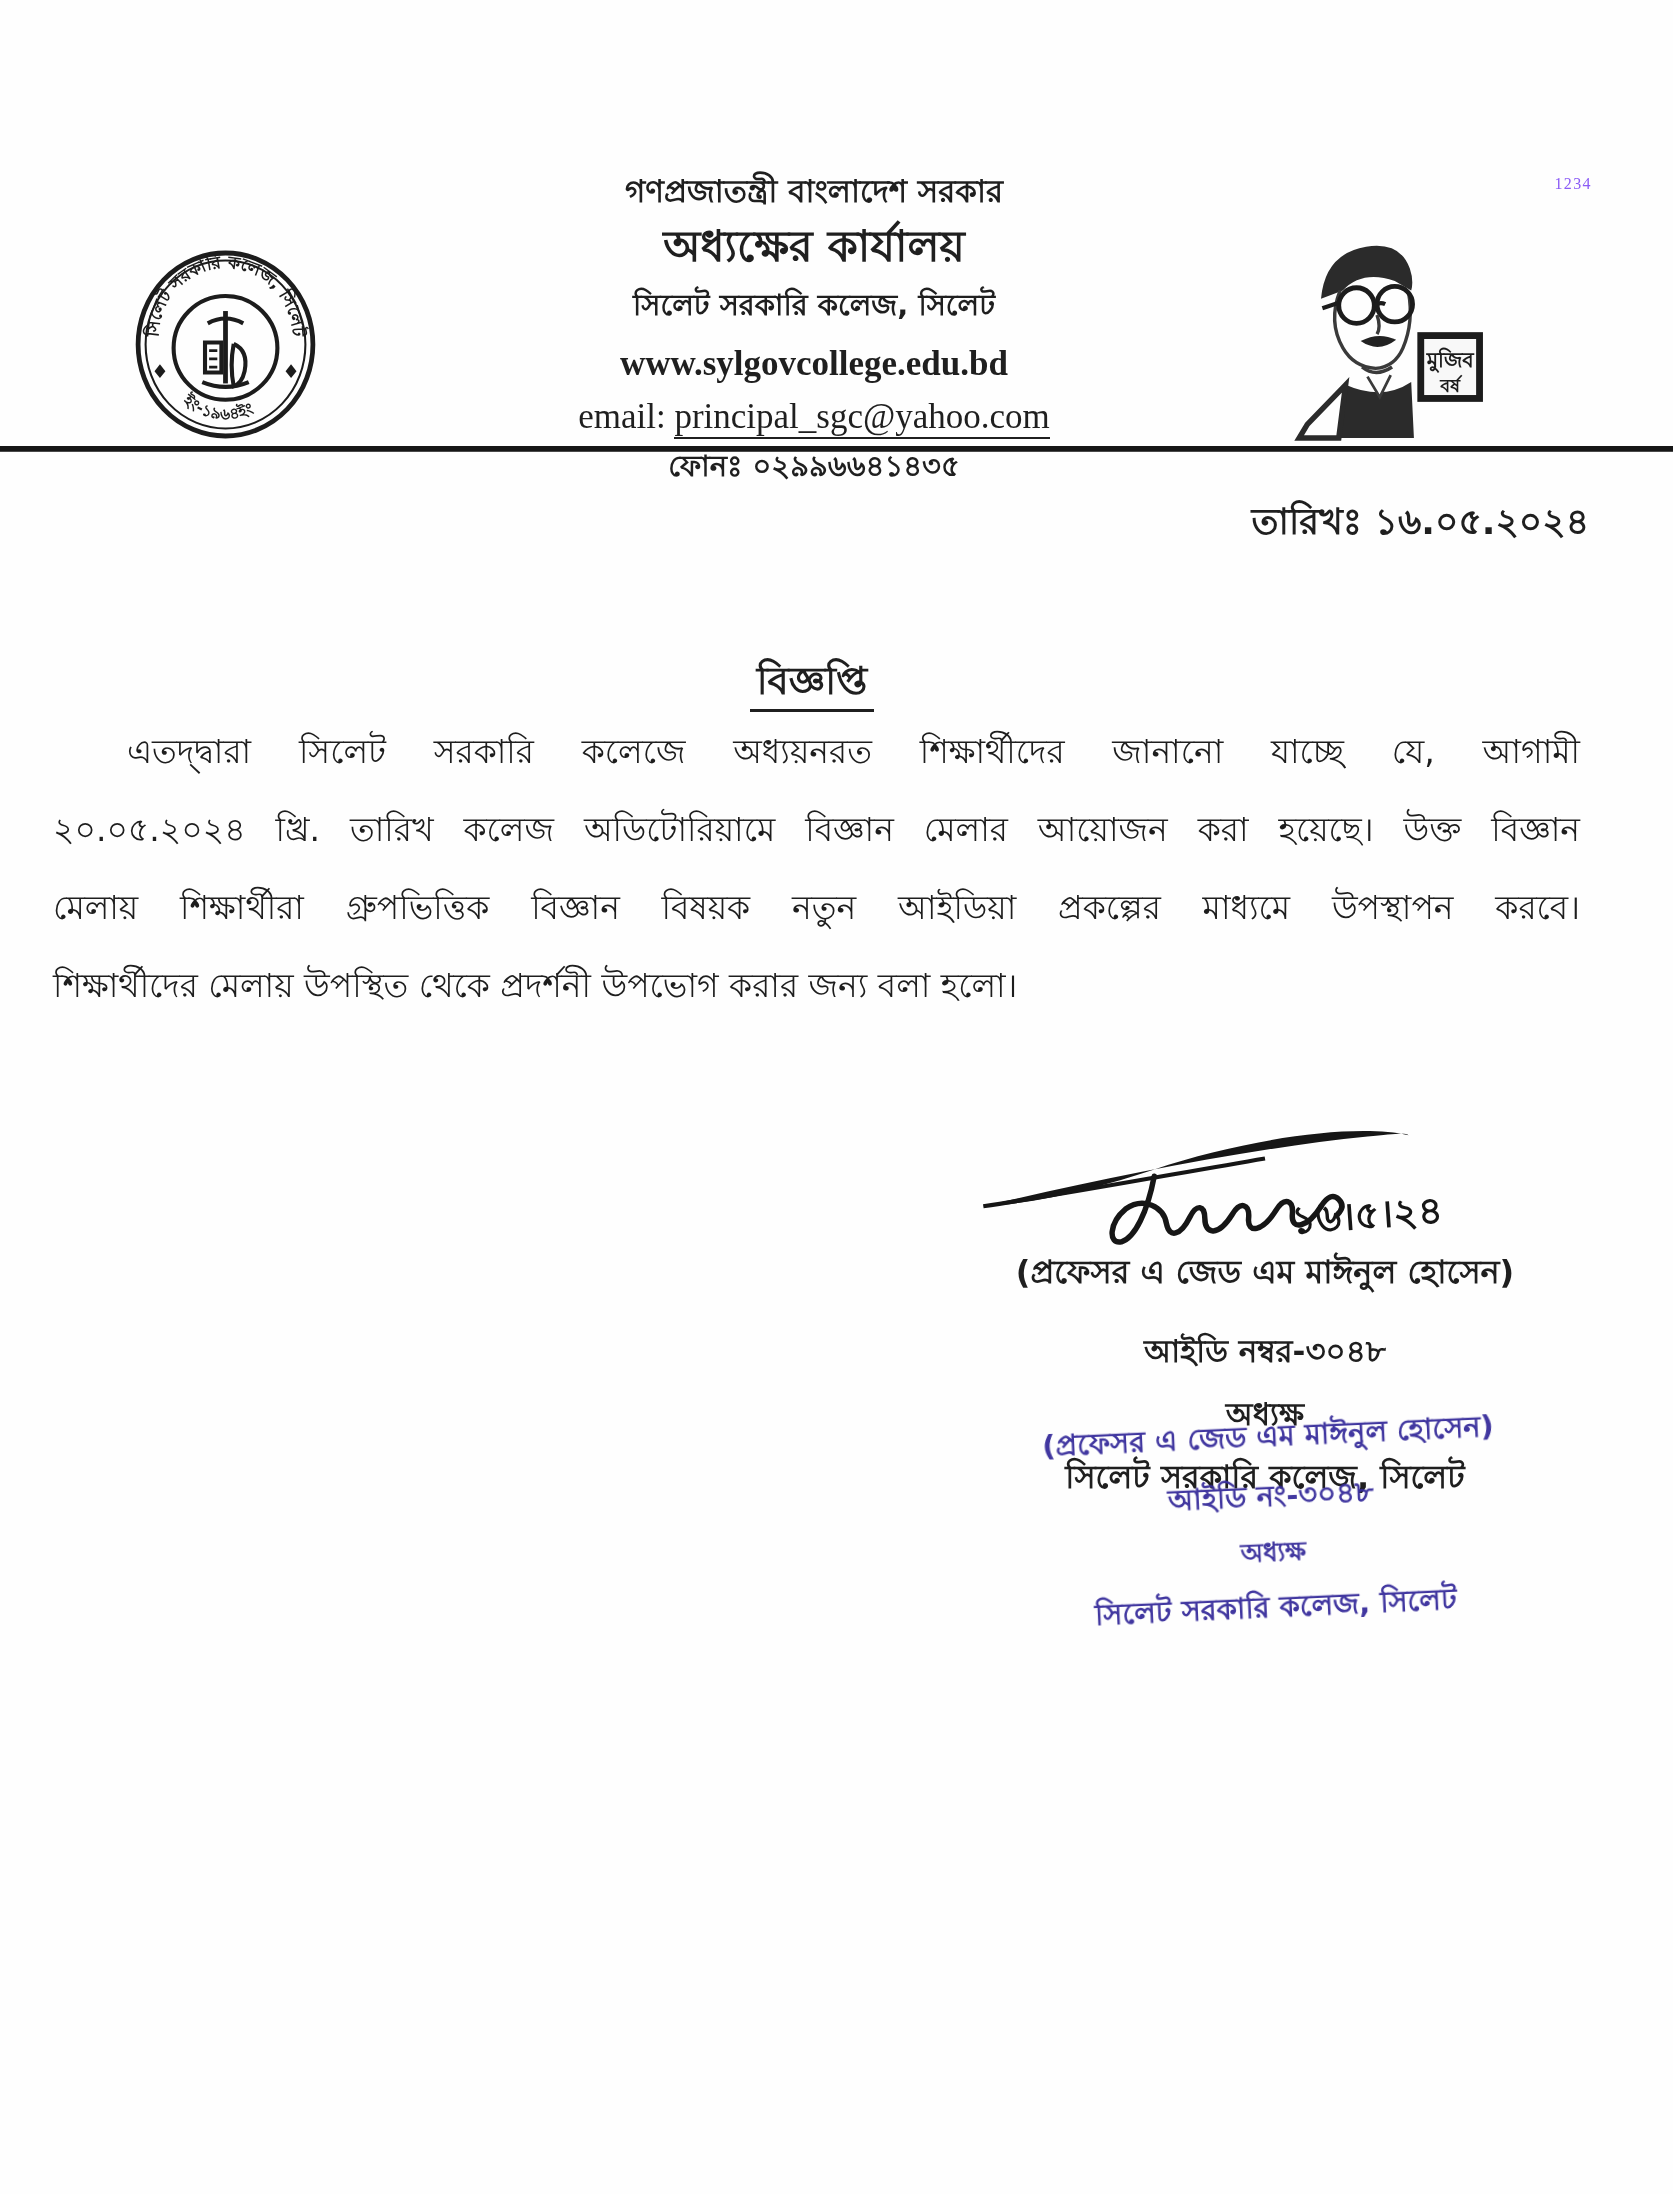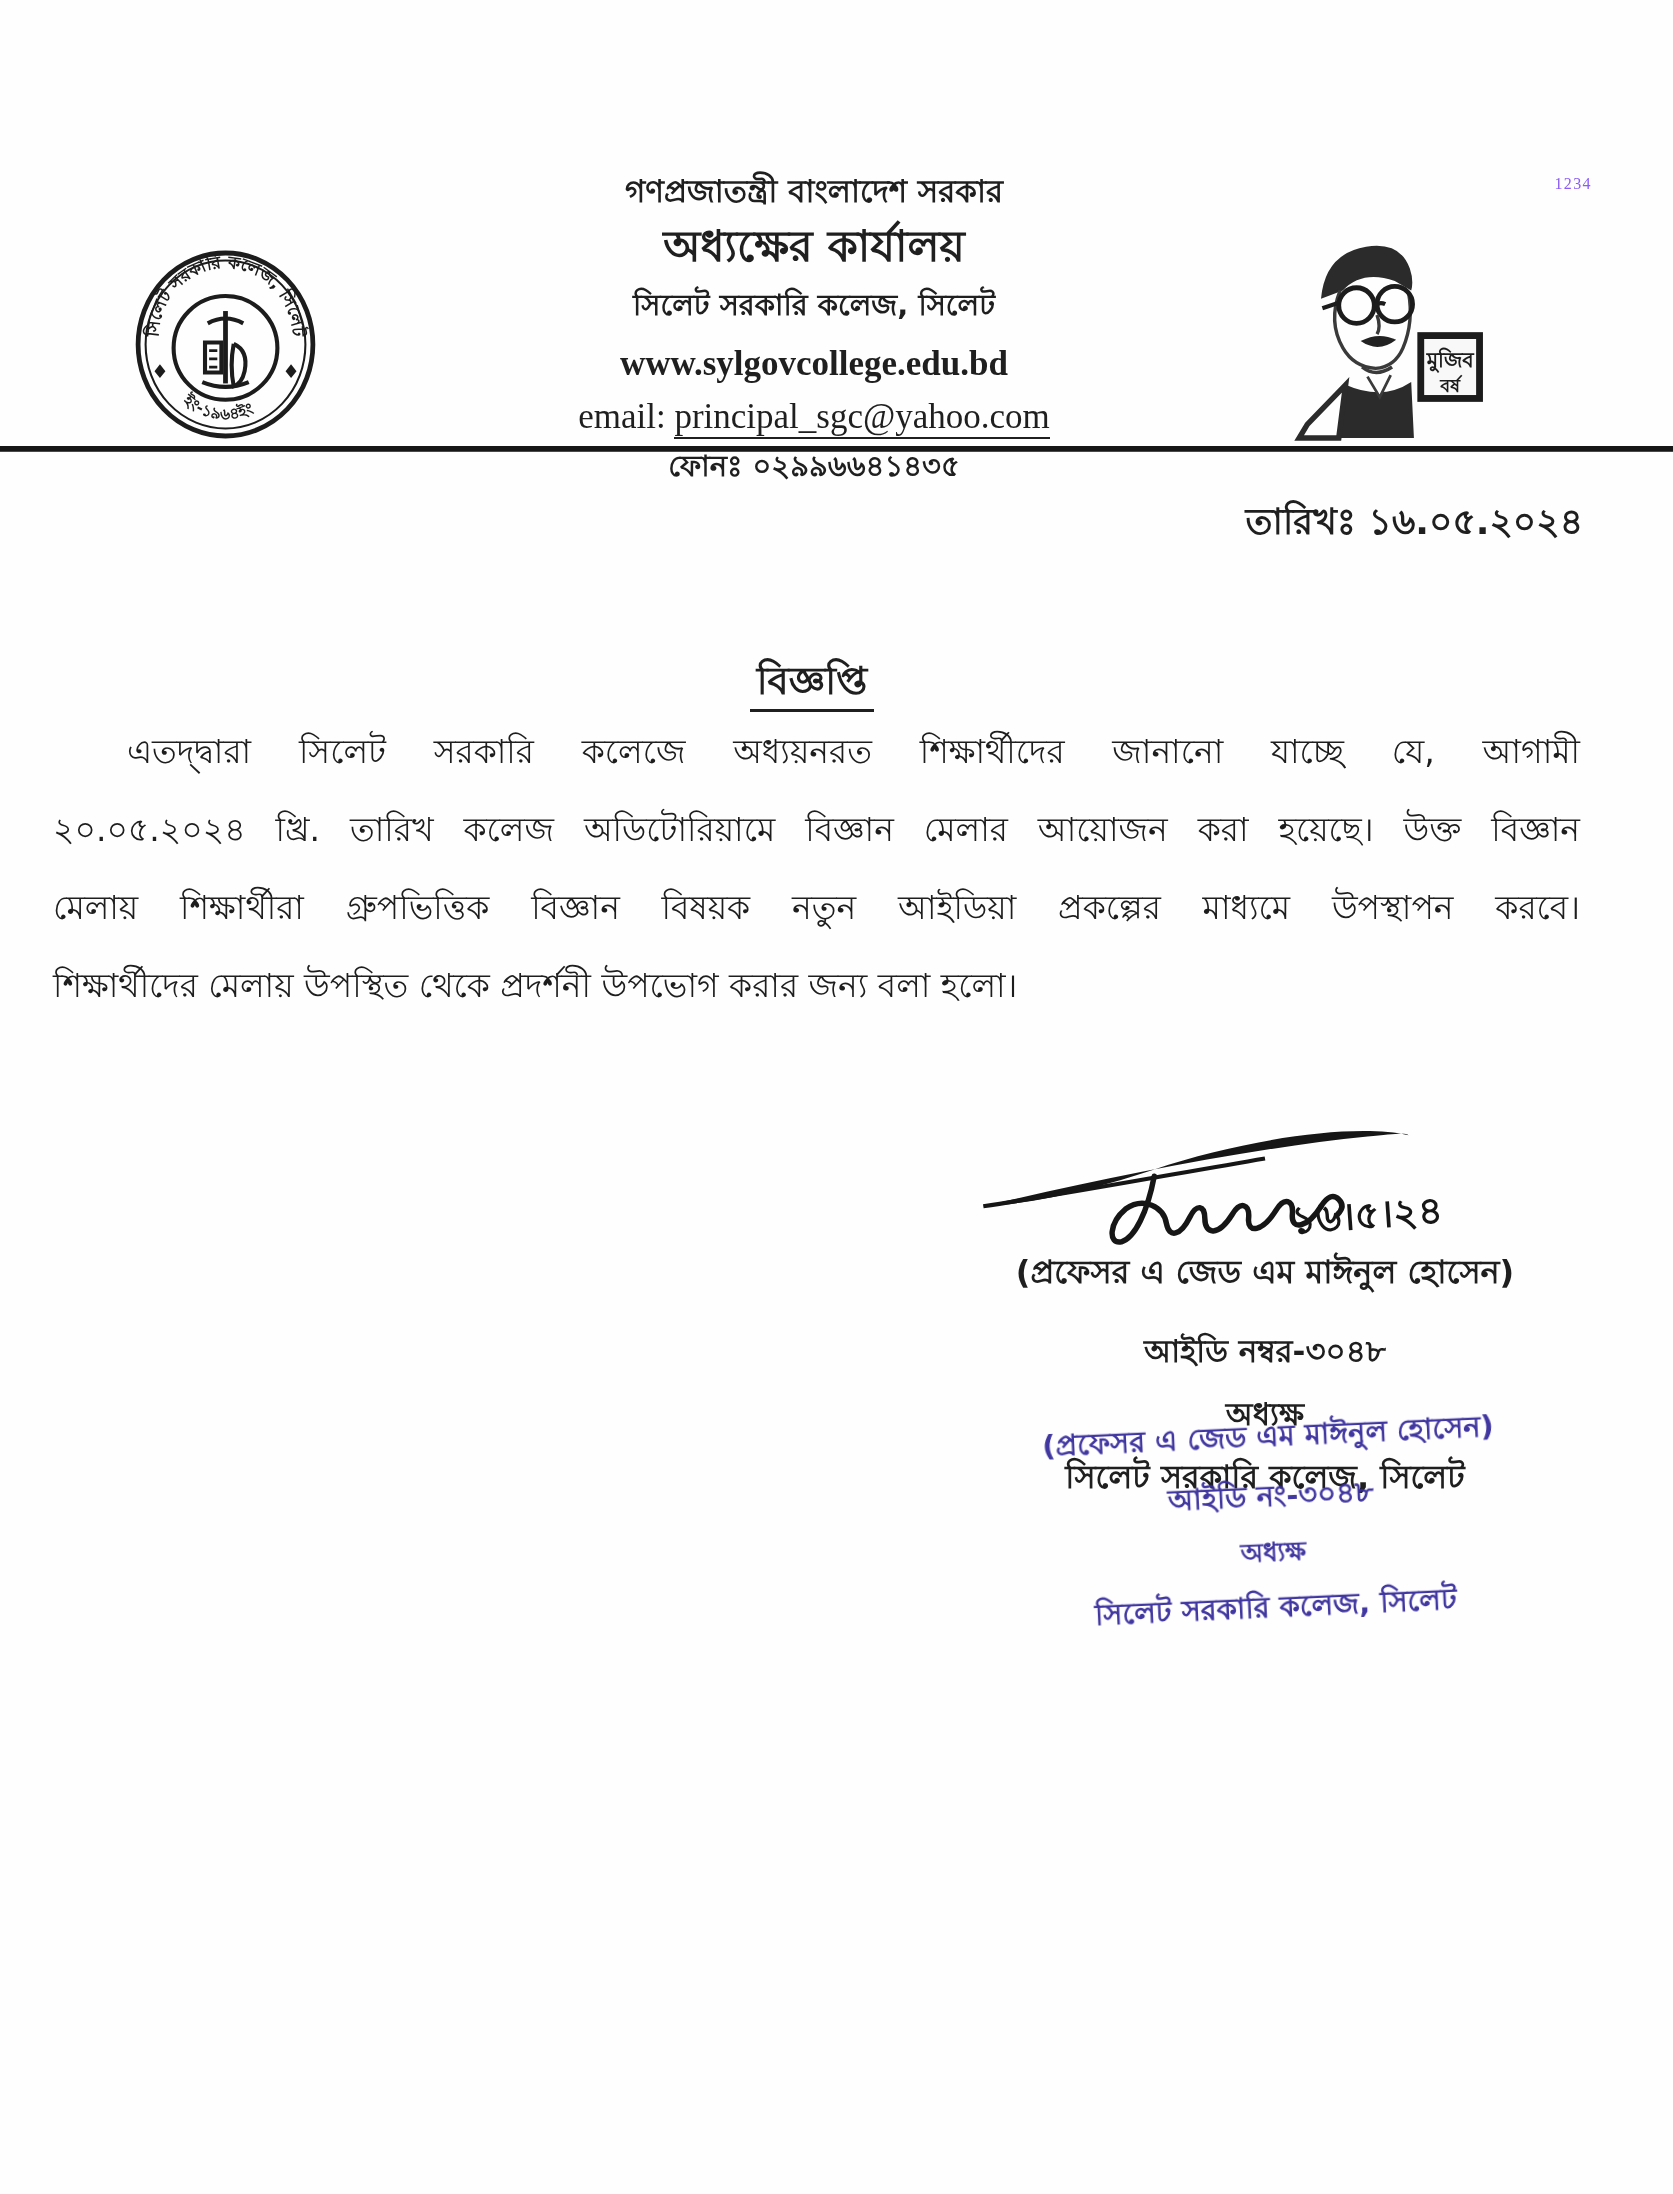--- a/index.html
+++ b/index.html
@@ -34,21 +34,21 @@
 
   .seal{position:absolute;top:248px;left:134px;}
   .portrait{position:absolute;top:233px;left:1280px;}
 
   .rule{
     position:absolute;top:446px;left:0;width:1673px;height:4.8px;
     background:#161616;border-bottom:1.4px solid #4a4a4a;
   }
 
   .date-line{
-    position:absolute;top:494px;right:90px;
+    position:absolute;top:494px;right:84px;
     font-size:36px;font-weight:600;
   }
 
   .notice-title{
     position:absolute;top:651px;left:0;width:1601px;text-align:center;
   }
   .notice-title span{
     font-size:38px;font-weight:700;
     border-bottom:3.4px solid #1f1f1f;padding:0 6.8px 5.5px 6.8px;margin-left:23px;
   }

